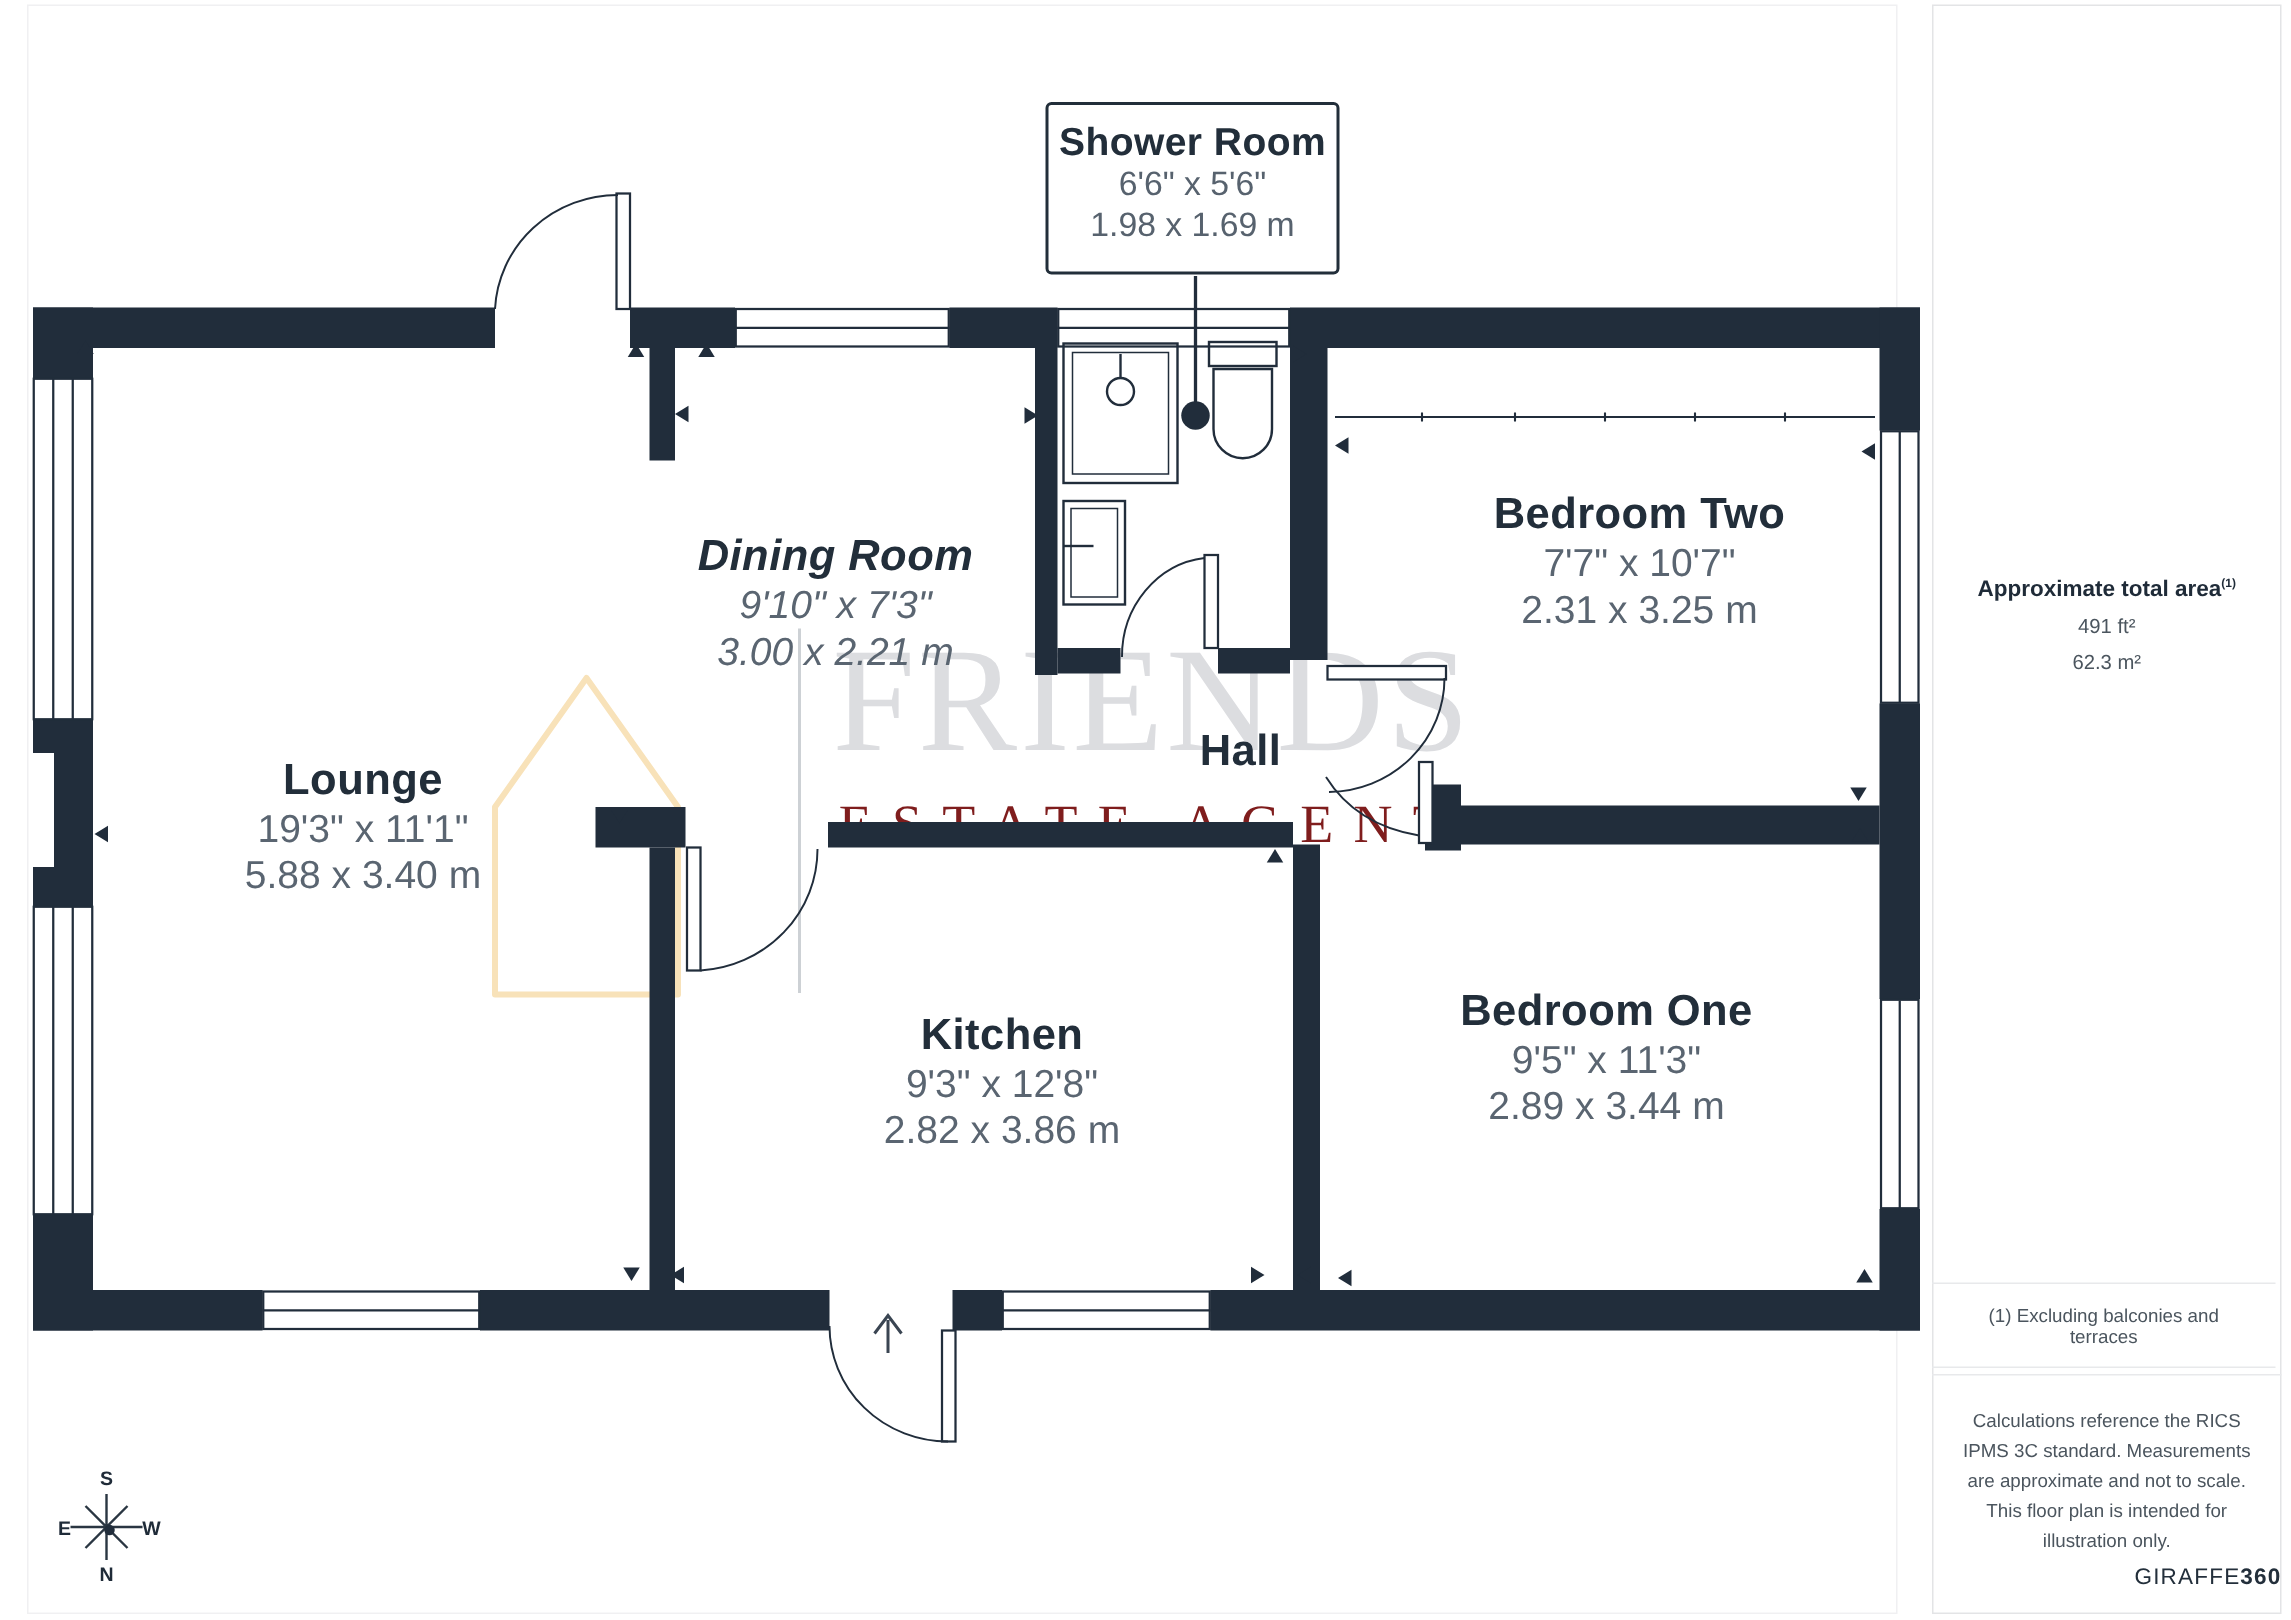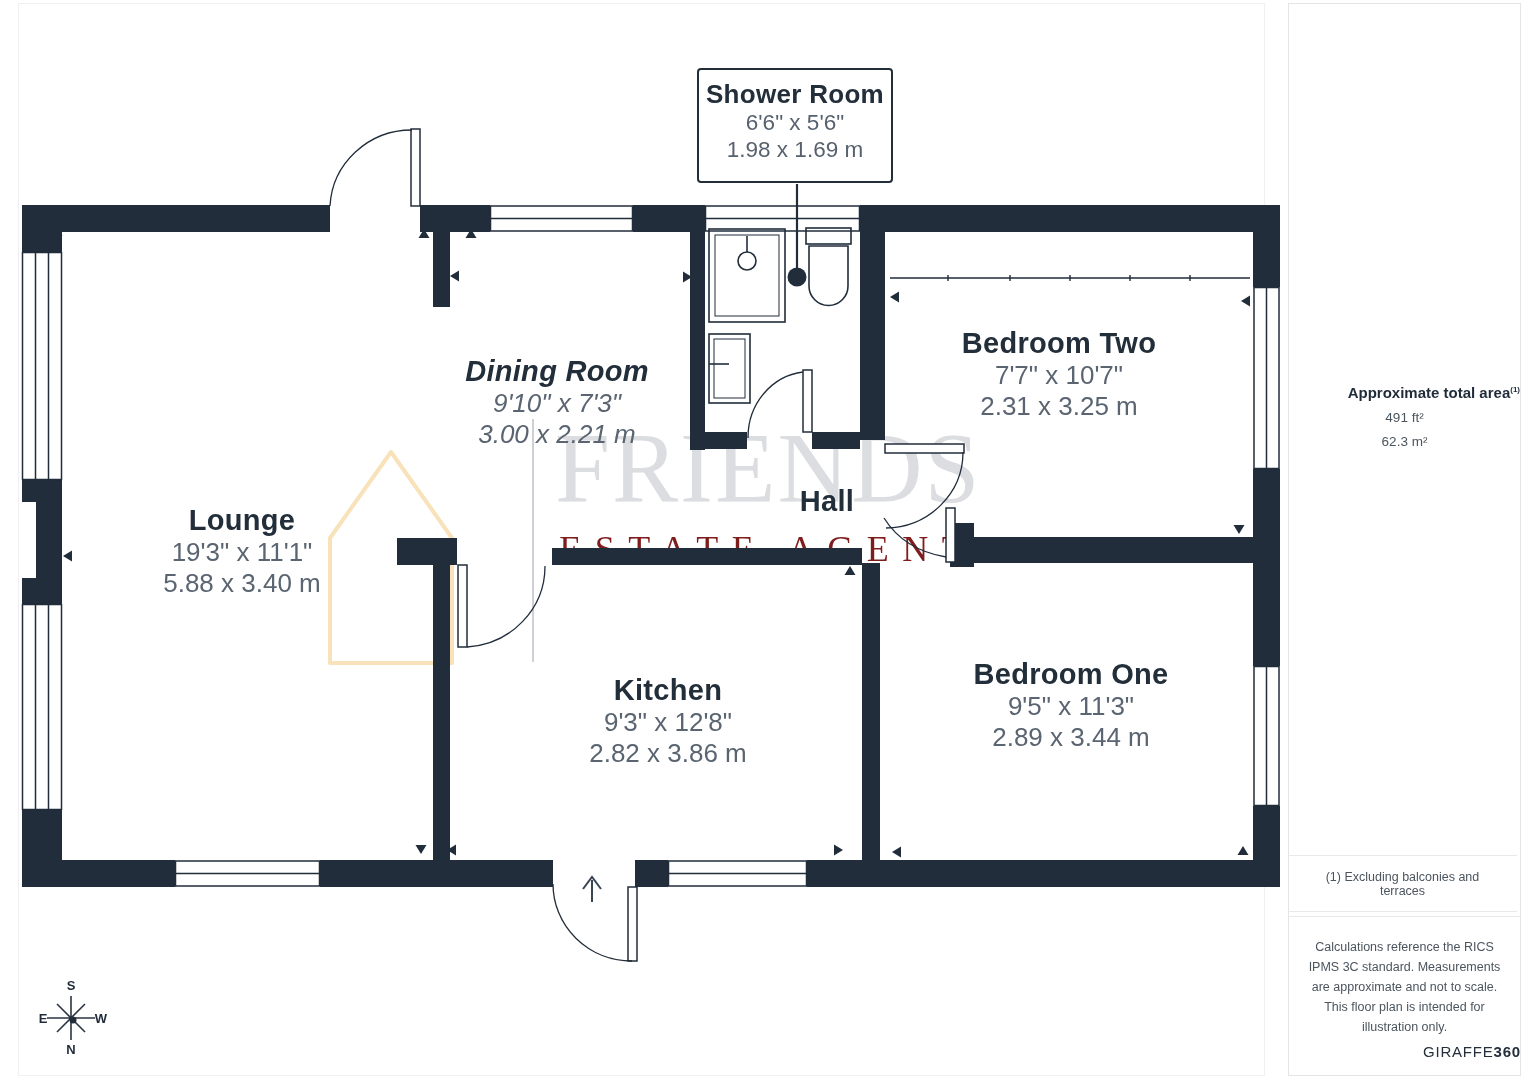--- a/index.html
+++ b/index.html
@@ -31,21 +31,21 @@
 
   .callout { position:absolute; left:697px; top:68px; width:196px; height:115px; z-index:3;
     background:#fff; border:2.5px solid #222e3a; border-radius:4px; text-align:center; padding-top:9px; }
   .callout .room-name { font-size:26px; line-height:30px; }
   .callout .room-dim { font-size:22.5px; line-height:27px; color:#57626e; }
 
   
   .sidebar { position:absolute; left:1288px; top:3px; width:233px; height:1073px; z-index:3;
     background:#fff; border:1px solid #e3e4e6; }
   .area-block { position:absolute; left:0; top:380px; width:100%; text-align:center; color:#1f2b38; }
-  .area-title { font-weight:700; font-size:15px;text-align:right; }
+  .area-title { font-weight:700; font-size:15px; }
   .area-title sup { font-size:8px; }
   .area-value { margin-top:9px; font-size:13.5px; color:#4b555e; }
   .note-card { position:absolute; left:-1px; top:851px; width:229px; height:57px;
     border-top:1px solid #e8e9eb; border-bottom:1px solid #e8e9eb;
     display:flex; align-items:center; justify-content:center;
     font-size:12.5px; color:#4b555e; padding:0 14px; text-align:center; }
   .disclaimer-card { position:absolute; left:-1px; top:912px; width:233px; height:160px;
     border-top:1px solid #e8e9eb; }
   .disclaimer { padding:20px 16px 0; text-align:center; font-size:12.5px; line-height:1.6; color:#4b555e; }
   .brand { position:absolute; bottom:16px; width:100%; text-align:right;
@@ -256,21 +256,21 @@
   <div class="room-label" style="left:518px; top:673px; width:300px;">
     <div class="room-name">Kitchen</div>
     <div class="room-dim">9'3" x 12'8"</div>
     <div class="room-dim">2.82 x 3.86 m</div>
   </div>
 
   <div class="room-label" style="left:752px; top:484px; width:150px;">
     <div class="room-name">Hall</div>
   </div>
 
-  <div class="room-label" style="left:909px; top:326px; width:300px;">
+  <div class="room-label" style="left:943px; top:326px; width:300px;">
     <div class="room-name">Bedroom Two</div>
     <div class="room-dim">7'7" x 10'7"</div>
     <div class="room-dim">2.31 x 3.25 m</div>
   </div>
 
   <div class="room-label" style="left:921px; top:657px; width:300px;">
     <div class="room-name">Bedroom One</div>
     <div class="room-dim">9'5" x 11'3"</div>
     <div class="room-dim">2.89 x 3.44 m</div>
   </div>

